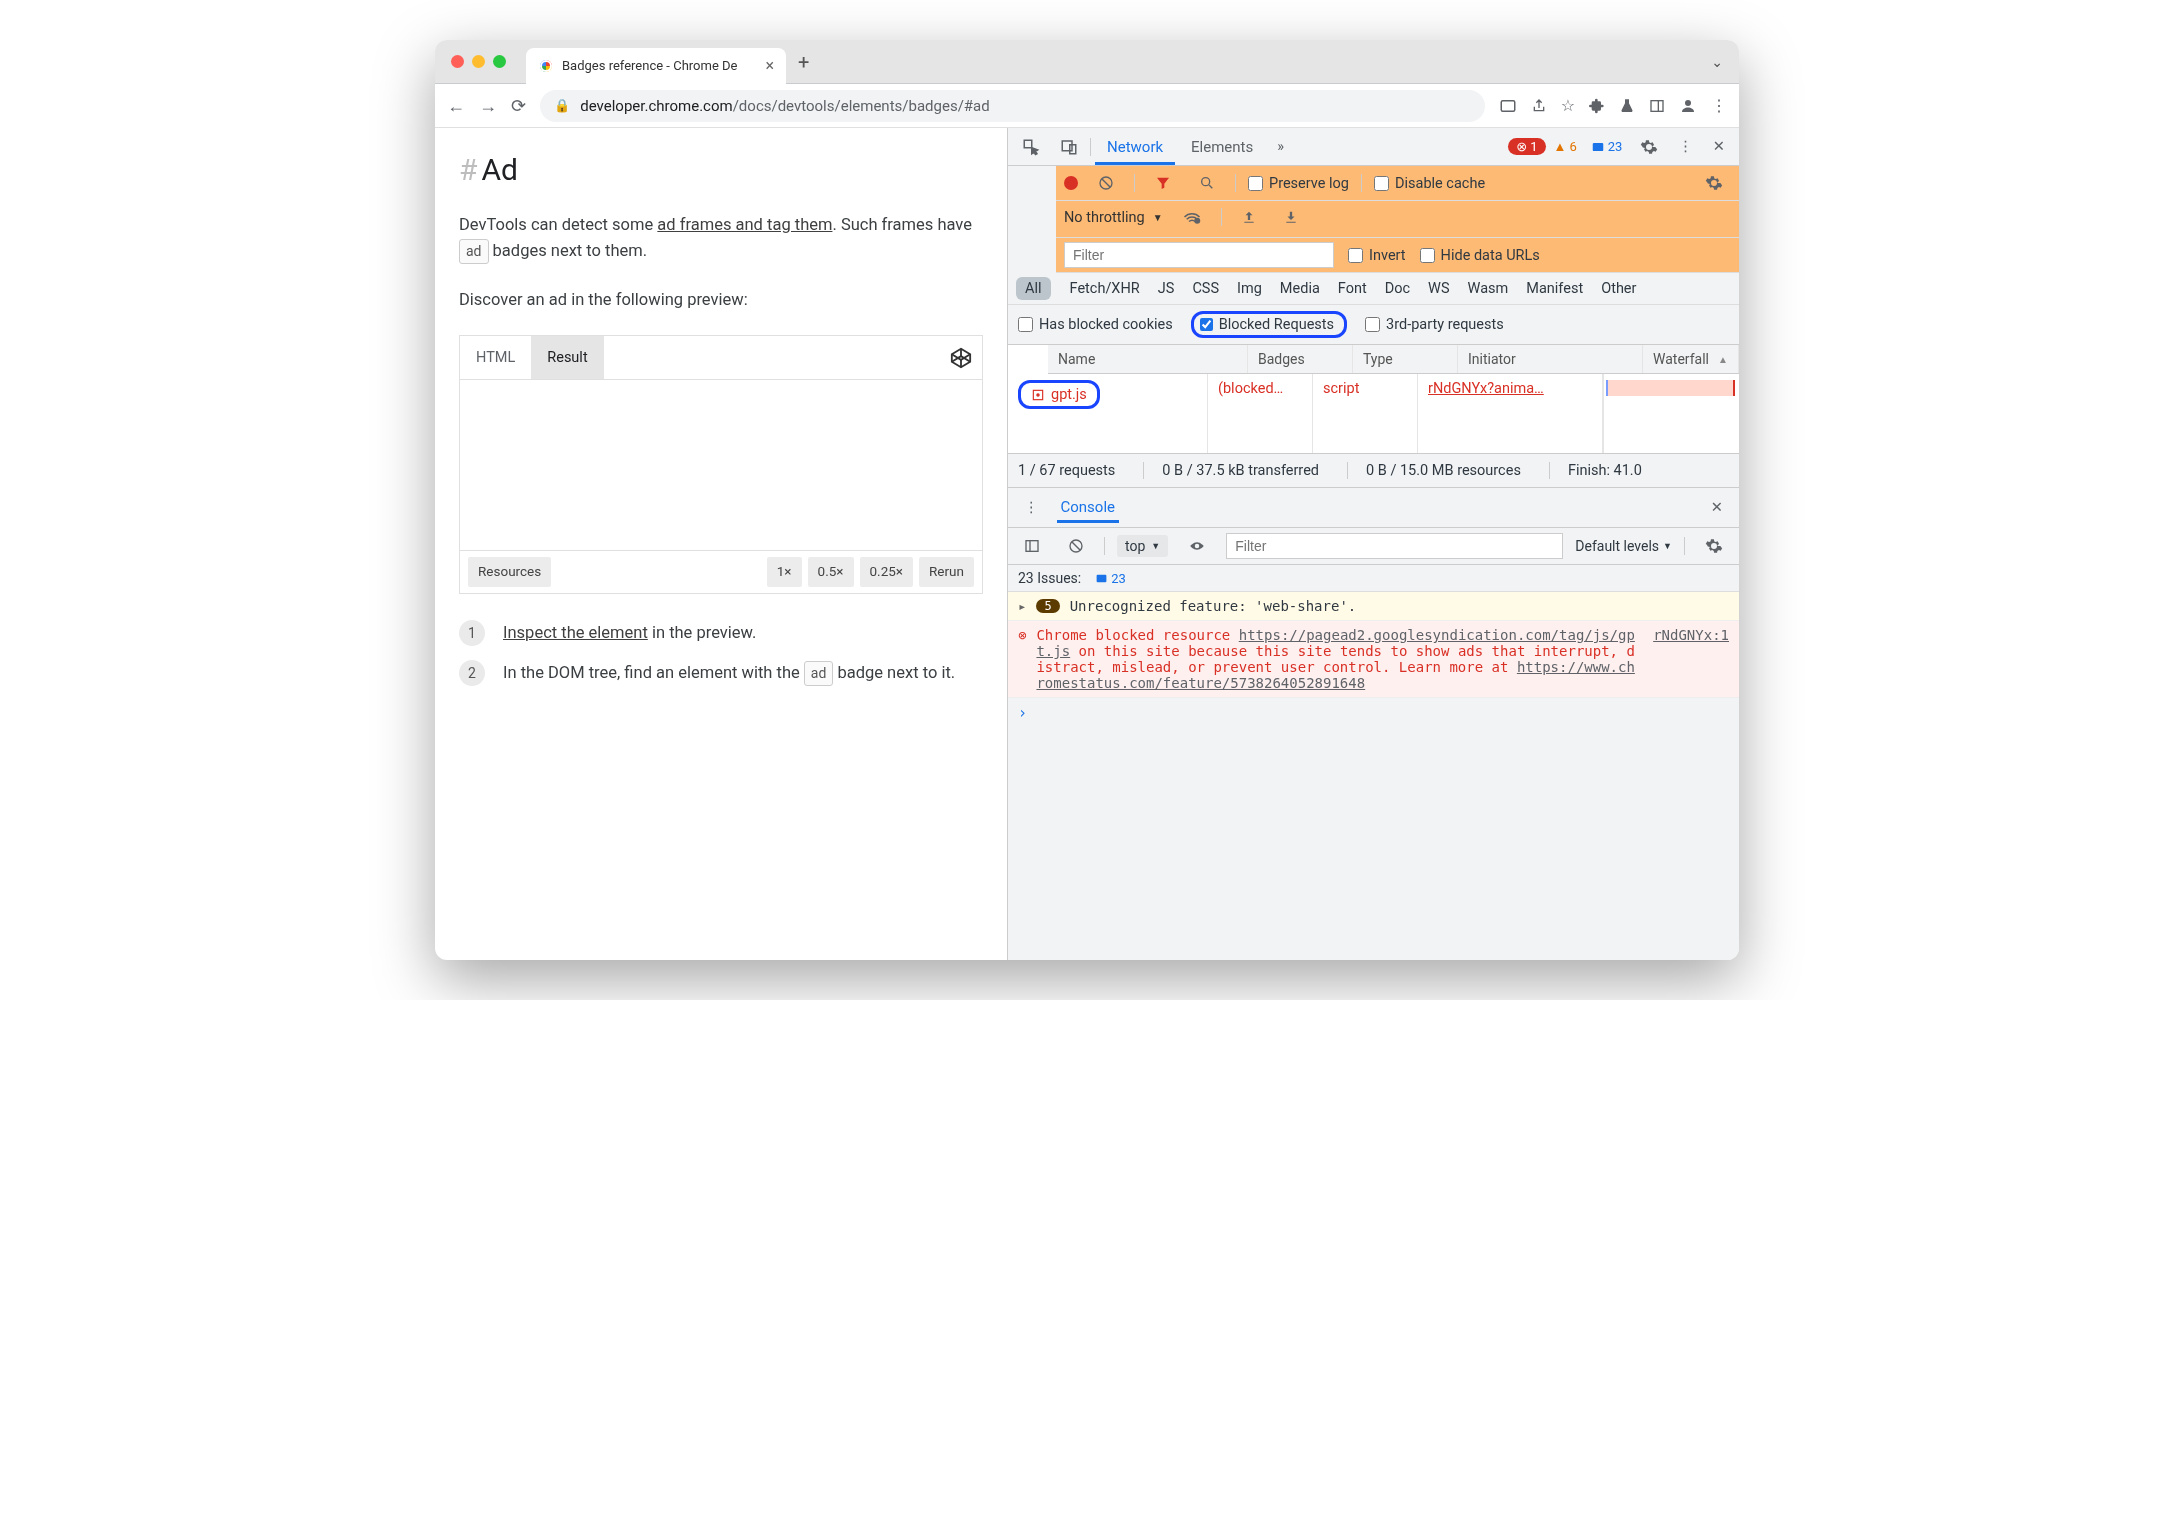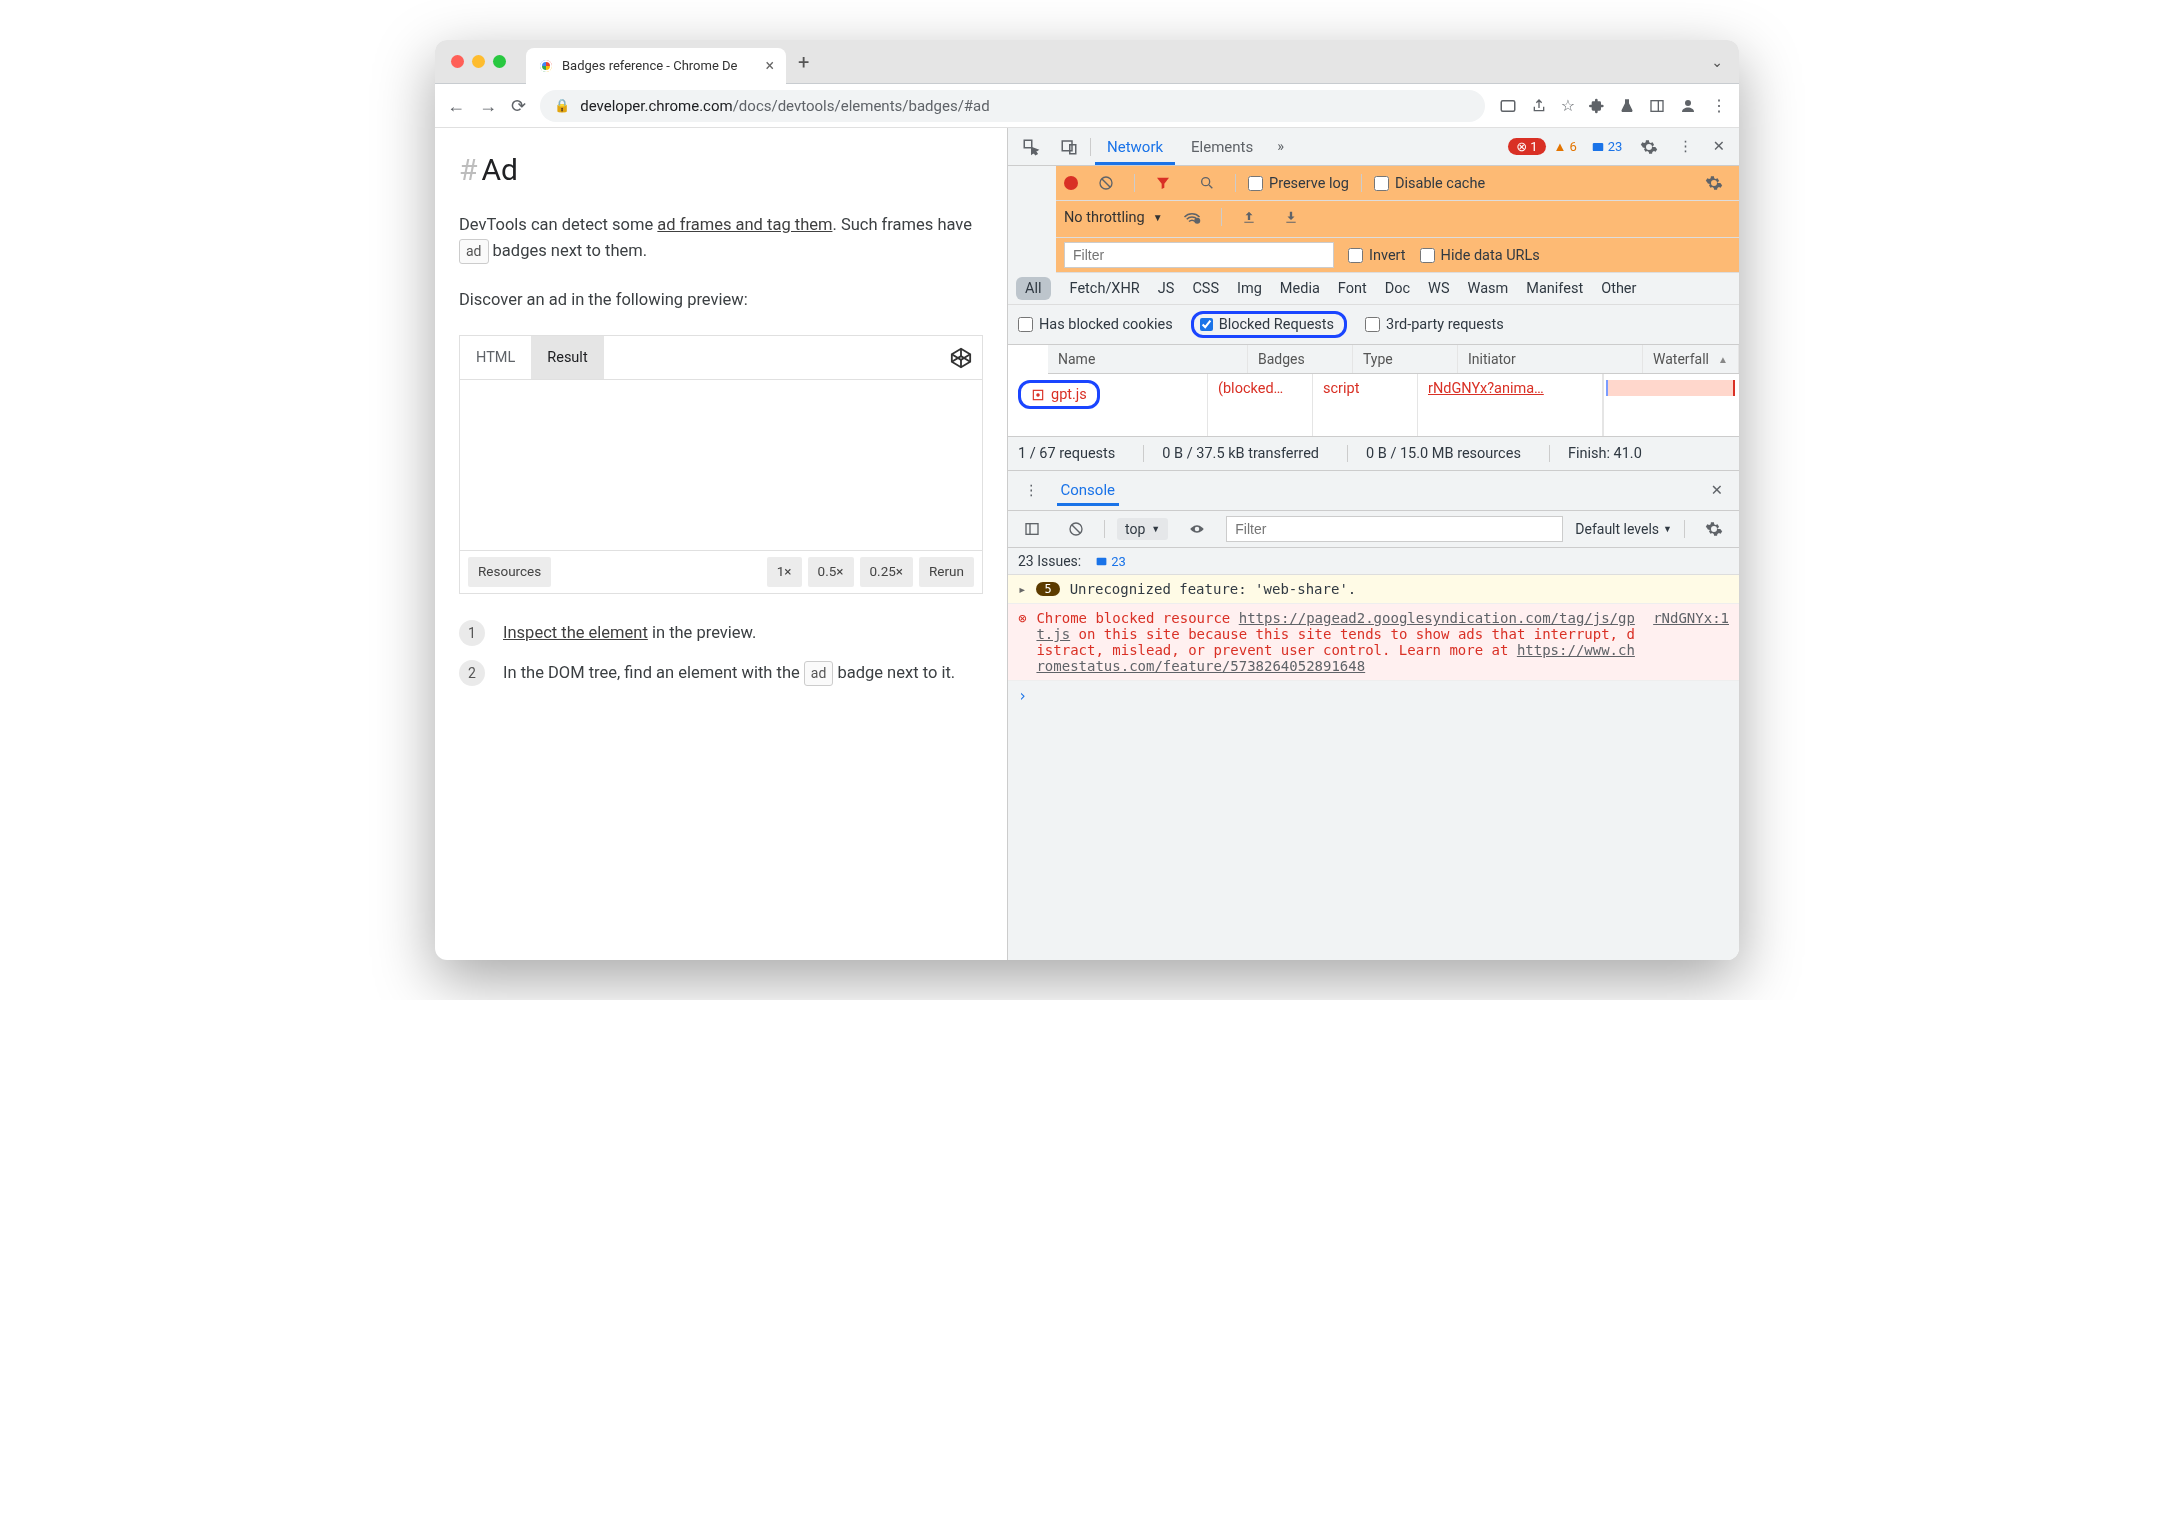--- a/index.html
+++ b/index.html
@@ -73,21 +73,21 @@
 .net-head div, .net-row div { padding: 6px 10px; border-right: 1px solid #e5e5e5; overflow: hidden; text-overflow: ellipsis; white-space: nowrap; }
 .col-name { width: 200px; }
 .col-status { width: 105px; }
 .col-type { width: 105px; }
 .col-init { width: 185px; }
 .col-water { flex: 1; display: flex; align-items: center; justify-content: space-between; }
 .net-row { display: flex; background: #fff; font-size: 14.5px; }
 .net-row.blocked { color: #d93025; }
 .name-hl { border: 3px solid #1a45ff; border-radius: 12px; padding: 3px 10px; display: inline-flex; align-items: center; gap: 6px; }
 .init-link { color: #d93025; text-decoration: underline; }
-.net-body { height: 63px; border-bottom: 1px solid #ccc; display: flex; }
+.net-body { height: 80px; border-bottom: 1px solid #ccc; display: flex; }
 .net-body .col-water { background: #fff; border-left: 1px solid #e5e5e5; position: relative; }
 .wbar { position: absolute; top: 6px; left: 2px; right: 4px; height: 16px; background: #ffd7cc; border-left: 2px solid #7b9cff; border-right: 2px solid #d93025; }
 .net-status { padding: 8px 10px; display: flex; gap: 18px; border-bottom: 1px solid #ccc; background: #f1f3f4; font-size: 14.5px; color: #303942; }
 .net-status span { border-right: 1px solid #ccc; padding-right: 28px; }
 .net-status span:last-child { border: none; }
 .console-head { display: flex; align-items: center; padding: 4px 8px; border-bottom: 1px solid #ccc; background: #f1f3f4; gap: 10px; }
 .console-tab { color: #1a73e8; border-bottom: 3px solid #1a73e8; padding: 6px 4px 4px 4px; font-size: 15px; }
 .console-tools { display: flex; align-items: center; padding: 5px 8px; gap: 12px; border-bottom: 1px solid #ccc; background: #f1f3f4; }
 .ctx-sel { background: #e5e7e9; padding: 3px 8px; border-radius: 3px; font-size: 14px; display: flex; align-items: center; gap: 6px; }
 .cfilter { flex: 1; background: #fff; border: 1px solid #ccc; padding: 4px 8px; font-size: 14px; color: #888; }

